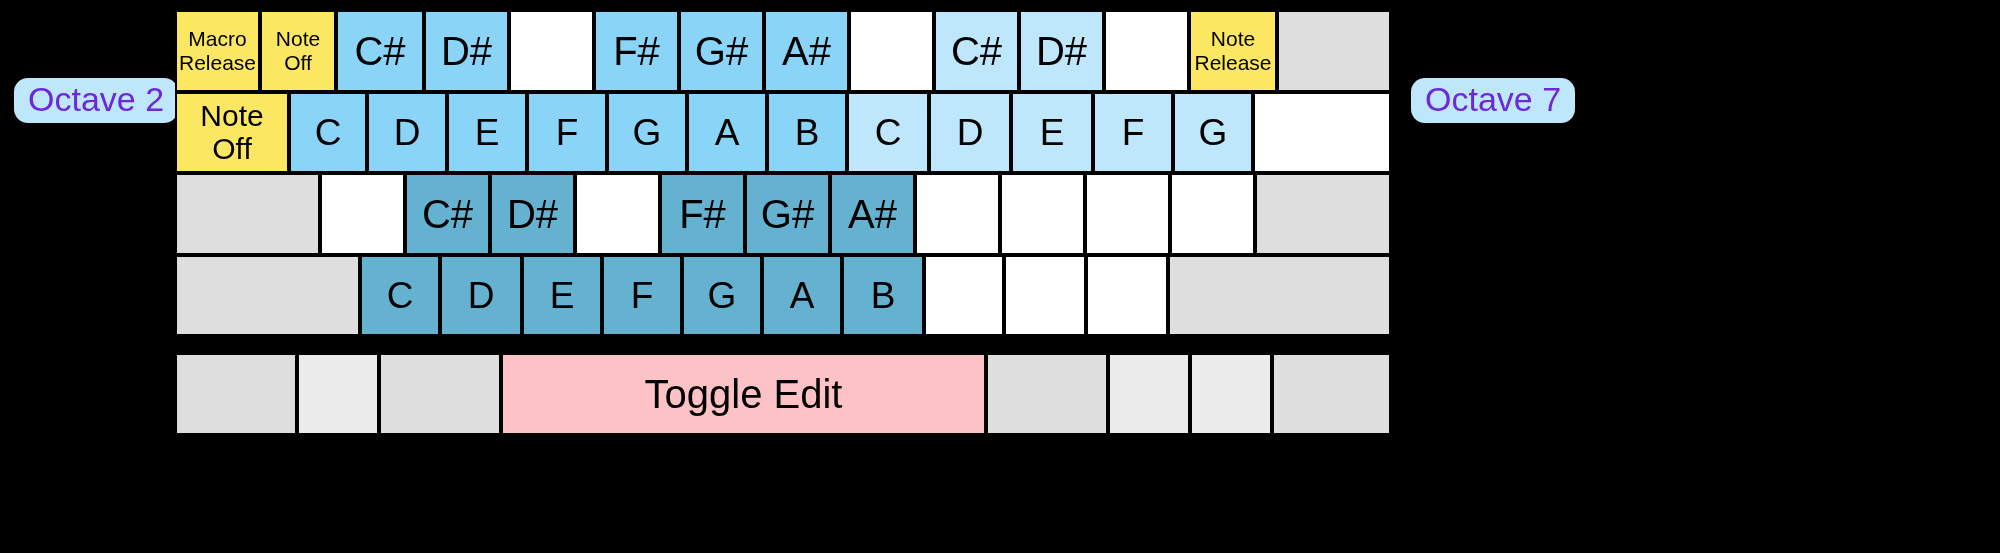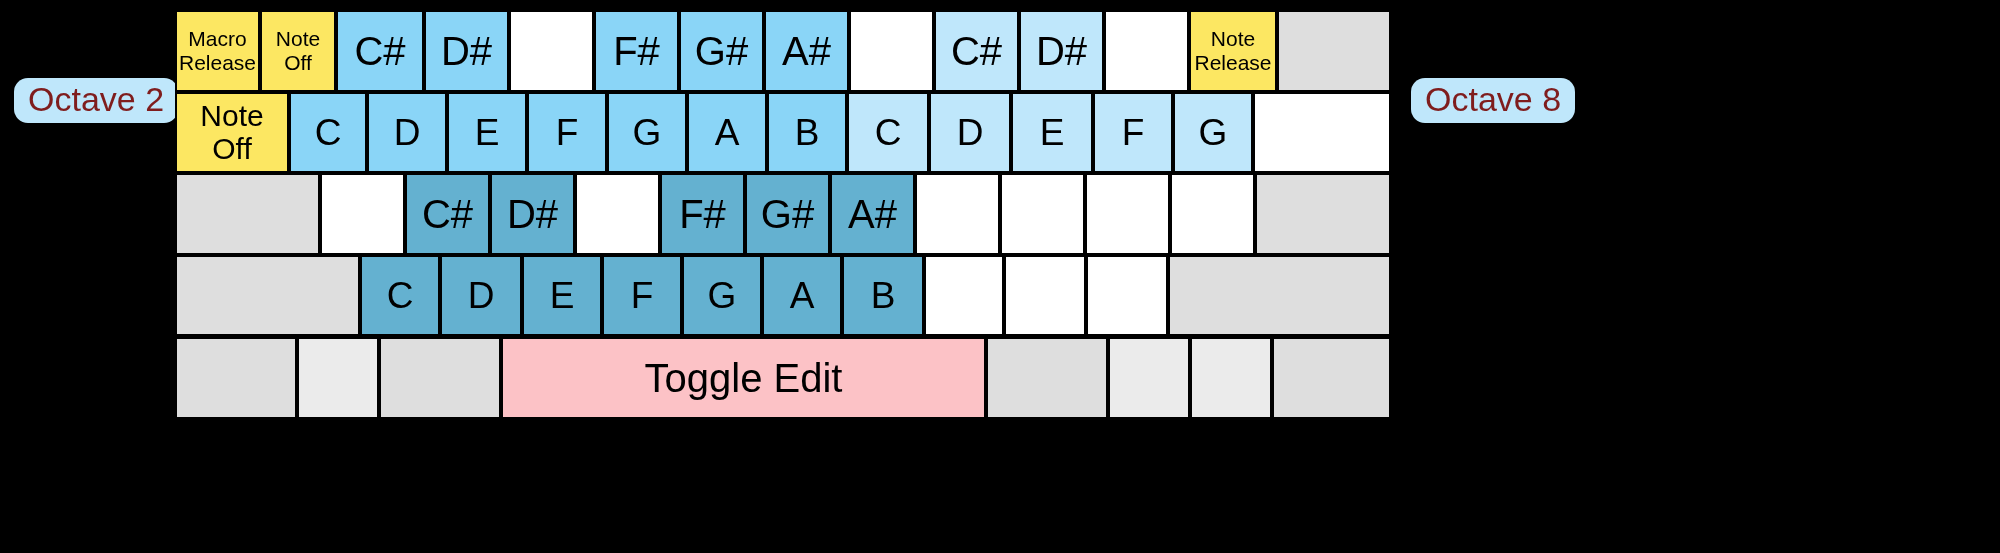--- a/index.html
+++ b/index.html
@@ -27,32 +27,32 @@
 
   .t-lg{font-size:40px;}
   .t-md{font-size:37px;}
   .t-sm{font-size:21px;}
   .t-nm{font-size:30px;}
   .t-tog{font-size:40px;}
   .two-line{flex-direction:column;line-height:1.12;}
 
   
   .pill{position:absolute;background:#bfe7fb;border-radius:14px;
-        color:#7f1d1d;font-size:34px;padding:4px 14px 7px 14px;
+        color:#6d28d9;font-size:34px;padding:4px 14px 7px 14px;
         white-space:nowrap;line-height:1.0;}
 </style>
 </head>
 <body>
 
 <div id="stage">
 
   <div class="pill" style="left:14px;top:78px;">Octave 2</div>
 
 
-  <div class="pill" style="left:1411px;top:78px;">Octave 8</div>
+  <div class="pill" style="left:1411px;top:78px;">Octave 7</div>
 
   <div class="kbd" id="kbd">
       <div class="row" style="top: 0px;">
         <div class="cell c-yellow t-sm two-line" style="left: 0px; width: 85px;">
           <span>Macro</span>
           <span>Release</span>
         </div>
         <div class="cell c-yellow t-sm two-line" style="left: 85px; width: 76px;">
           <span>Note</span>
           <span>Off</span>
@@ -114,21 +114,21 @@
         <div class="cell c-blue-dk t-md" style="left: 347px; width: 80px;">E</div>
         <div class="cell c-blue-dk t-md" style="left: 427px; width: 80px;">F</div>
         <div class="cell c-blue-dk t-md" style="left: 507px; width: 80px;">G</div>
         <div class="cell c-blue-dk t-md" style="left: 587px; width: 80px;">A</div>
         <div class="cell c-blue-dk t-md" style="left: 667px; width: 82px;">B</div>
         <div class="cell c-blank t-md" style="left: 749px; width: 80px;"></div>
         <div class="cell c-blank t-md" style="left: 829px; width: 82px;"></div>
         <div class="cell c-blank t-md" style="left: 911px; width: 82px;"></div>
         <div class="cell c-gray t-md" style="left: 993px; width: 223px;"></div>
       </div>
-      <div class="row" style="top: 327px;">
+      <div class="row" style="top: 343px;">
         <div class="cell c-gray t-tog" style="left: 0px; width: 122px;"></div>
         <div class="cell c-gray2 t-tog" style="left: 122px; width: 82px;"></div>
         <div class="cell c-gray t-tog" style="left: 204px; width: 122px;"></div>
         <div class="cell c-pink t-tog" style="left: 326px; width: 485px;">Toggle Edit</div>
         <div class="cell c-gray t-tog" style="left: 811px; width: 122px;"></div>
         <div class="cell c-gray2 t-tog" style="left: 933px; width: 82px;"></div>
         <div class="cell c-gray2 t-tog" style="left: 1015px; width: 82px;"></div>
         <div class="cell c-gray t-tog" style="left: 1097px; width: 119px;"></div>
       </div>
     </div>

